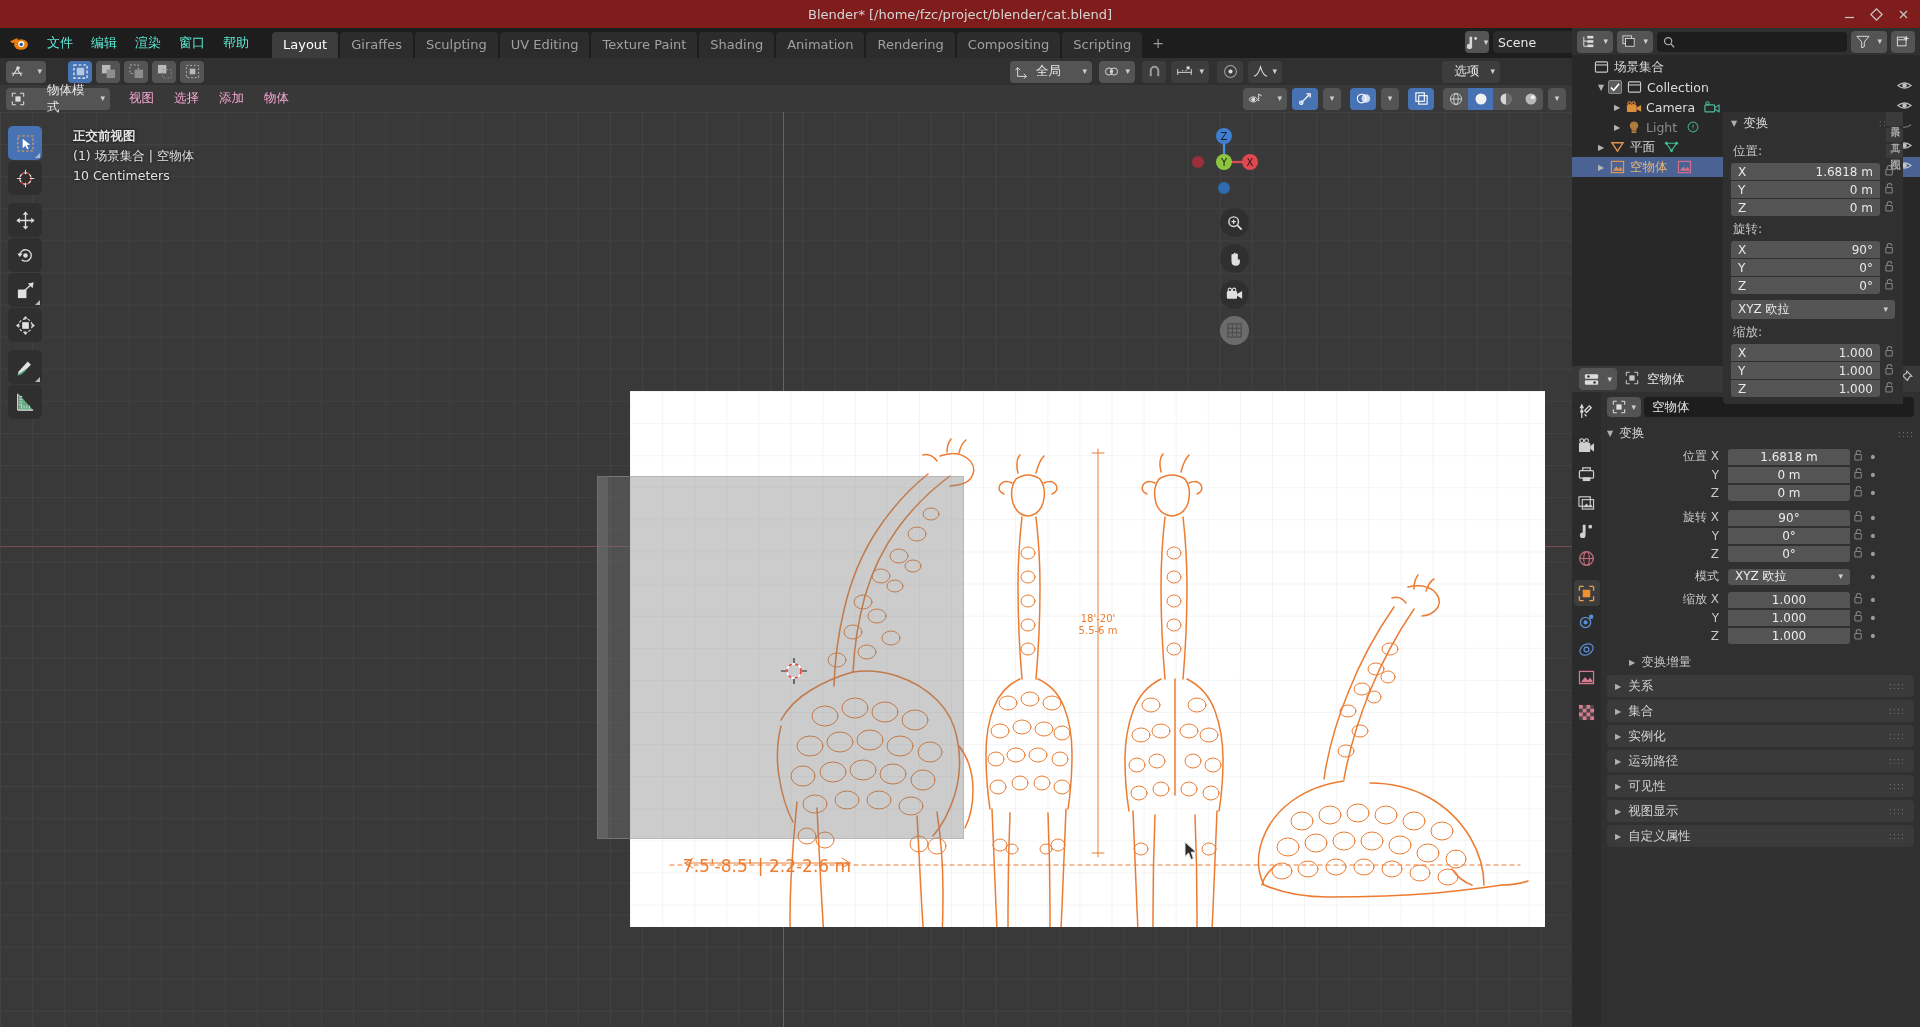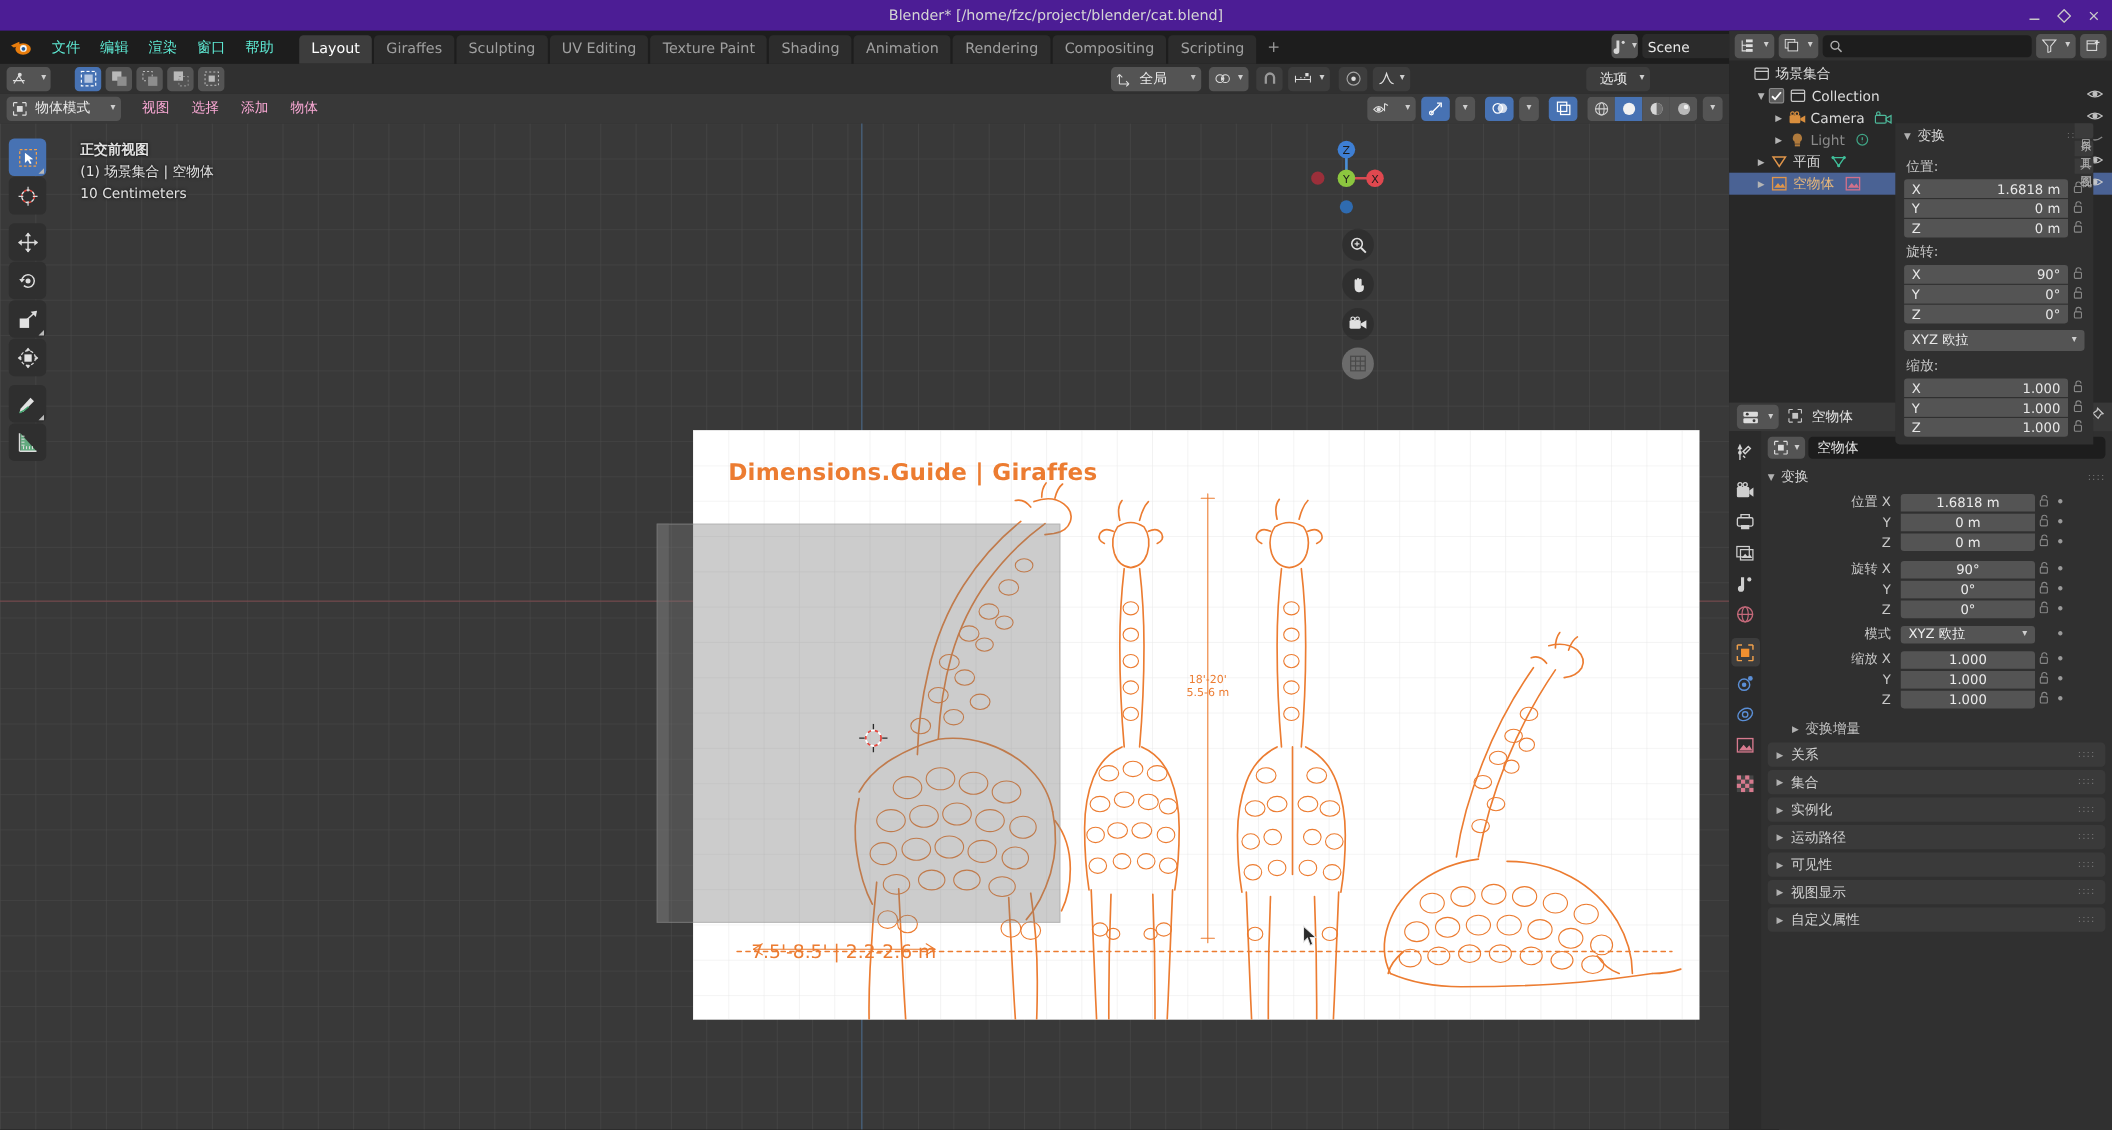--- a/index.html
+++ b/index.html
@@ -10,21 +10,21 @@
     font-family: "DejaVu Sans", "Liberation Sans", sans-serif;
     font-size: 13px;
     color: #e5e5e5;
     overflow: hidden;
   }
   #app { position: relative; width: 1920px; height: 1027px; }
 
   
   .winbar {
     position: absolute; left: 0; top: 0; width: 1920px; height: 28px;
-    background: #4c1d95; display: flex; align-items: center;
+    background: #7f1d1d; display: flex; align-items: center;
   }
   .winbar-title {
     position: absolute; left: 0; right: 0; text-align: center;
     font-size: 13px; color: #d5d5d5;
   }
   .win-ctrl { position: absolute; right: 10px; top: 0; height: 28px; display: flex; align-items: center; gap: 14px; color: #c8c8c8; }
   .win-ctrl svg { display: block; }
 
   
   .topbar {
@@ -412,21 +412,21 @@
       </div>
     </div>
   </div>
 
   <div class="vpheader">
     <div class="wdg" style="width:104px;justify-content:space-between">
       <svg width="14" height="14" viewBox="0 0 16 16">
           <path d="M1.5 1.5 h4 M1.5 1.5 v4 M14.5 1.5 h-4 M14.5 1.5 v4 M1.5 14.5 h4 M1.5 14.5 v-4 M14.5 14.5 h-4 M14.5 14.5 v-4" stroke="#ddd" stroke-width="1.2" fill="none"></path>
           <rect x="5" y="5" width="6" height="6" fill="#ddd"></rect>
         </svg>
-      <span style="flex:1;margin-left:3px">物体模式</span>
+      <span style="flex:1;margin-left:18px">物体模式</span>
       <span class="chev">▾</span>
     </div>
     <div id="vp-menus" style="display:flex;gap:2px;margin-left:6px">
         <div class="vp-menu">视图</div>
         <div class="vp-menu">选择</div>
         <div class="vp-menu">添加</div>
         <div class="vp-menu">物体</div>
       </div>
 
     <div class="vpheader-right">
@@ -510,21 +510,20 @@
     <div class="refimg">
       <svg class="rgrid" width="915" height="536">
         <defs>
           <pattern id="refgrid" width="32.1" height="32.1" patternUnits="userSpaceOnUse">
             <path d="M32.1 0 L0 0 0 32.1" fill="none" stroke="#d8d8d8" stroke-width="1"></path>
           </pattern>
         </defs>
         <rect width="915" height="536" fill="url(#refgrid)"></rect>
       </svg>
 
-      <div class="ref-title">Dimensions.Guide | Giraffes</div>
 
       <svg width="915" height="536" style="position:absolute;left:0;top:0">
         <g stroke="#ec7c31" fill="none" stroke-width="1.5" stroke-linejoin="round" stroke-linecap="round">
 
           <g transform="translate(55,25)">
             <path d="M255 40 q16 -6 27 2 q9 7 6 16 q-3 9 -15 11 l-8 1"></path>
             <path d="M252 45 q-6 -8 -14 -6"></path>
             <path d="M262 36 q0 -8 4 -13 M274 37 q2 -9 7 -13"></path>
             <path d="M265 60 q-30 22 -52 52 q-22 30 -33 68 q-10 36 -12 76"></path>
             <path d="M243 58 q-30 24 -52 58 q-22 34 -32 78 q-9 38 -10 76"></path>

